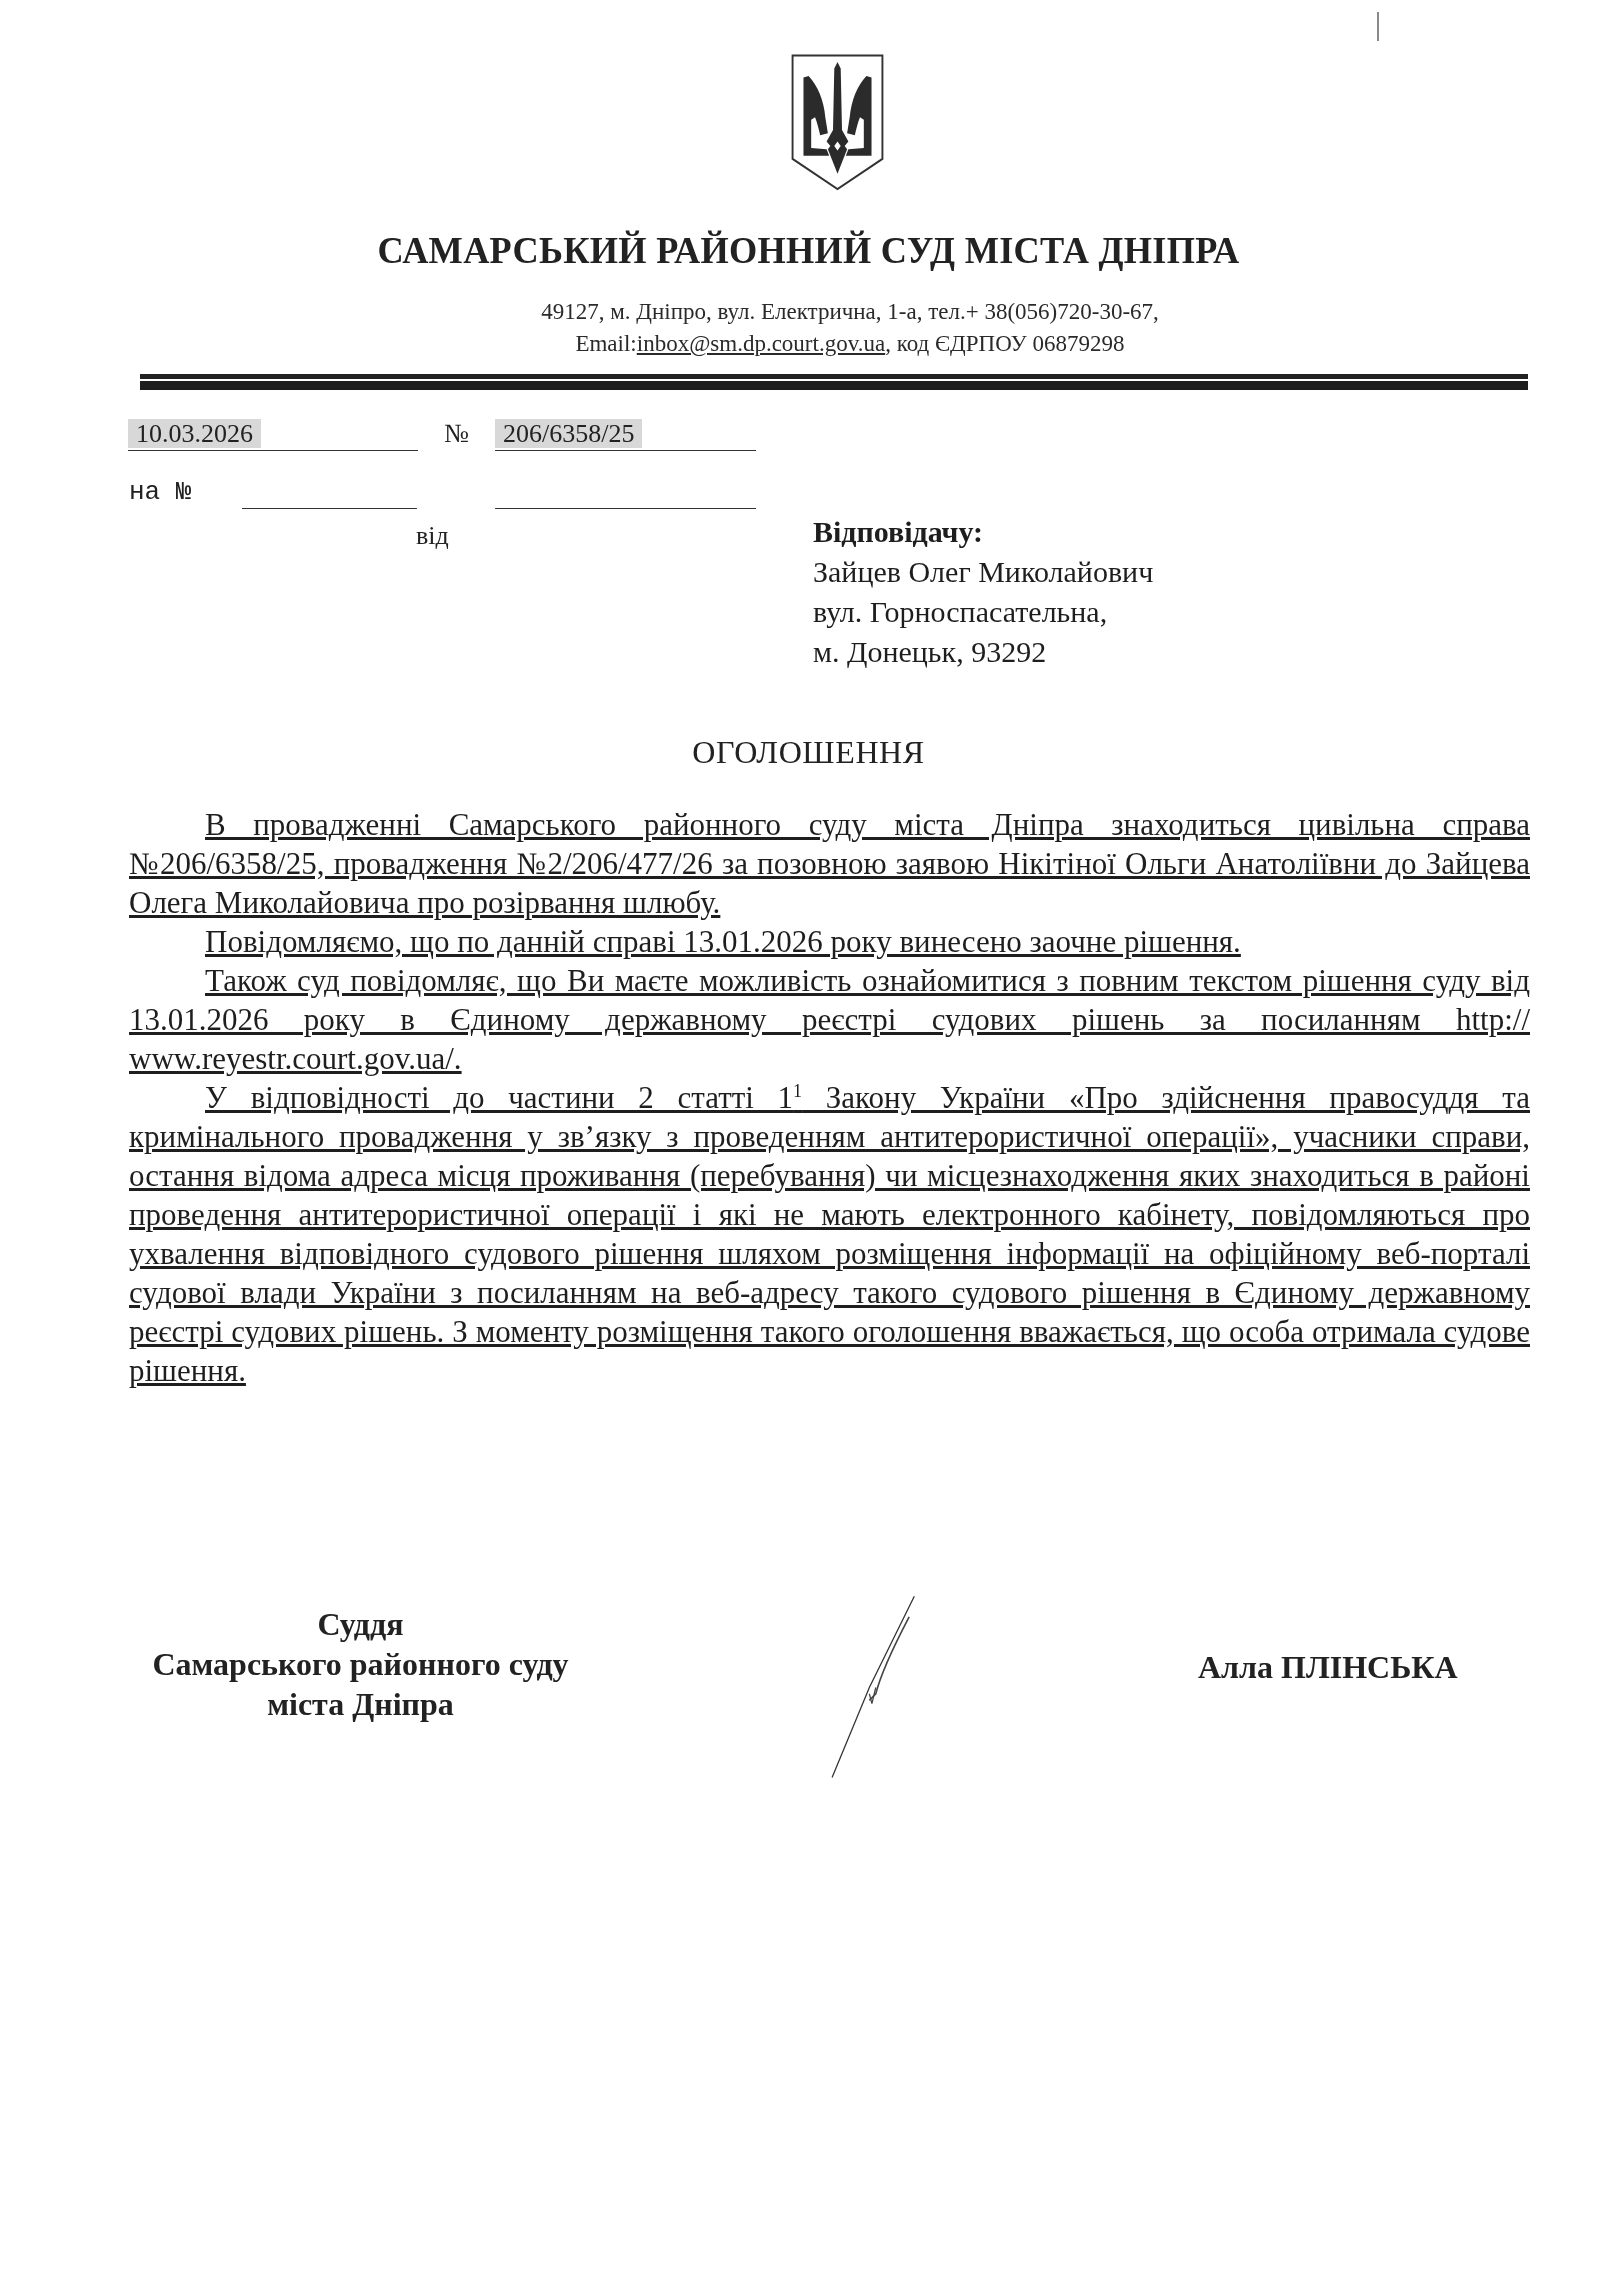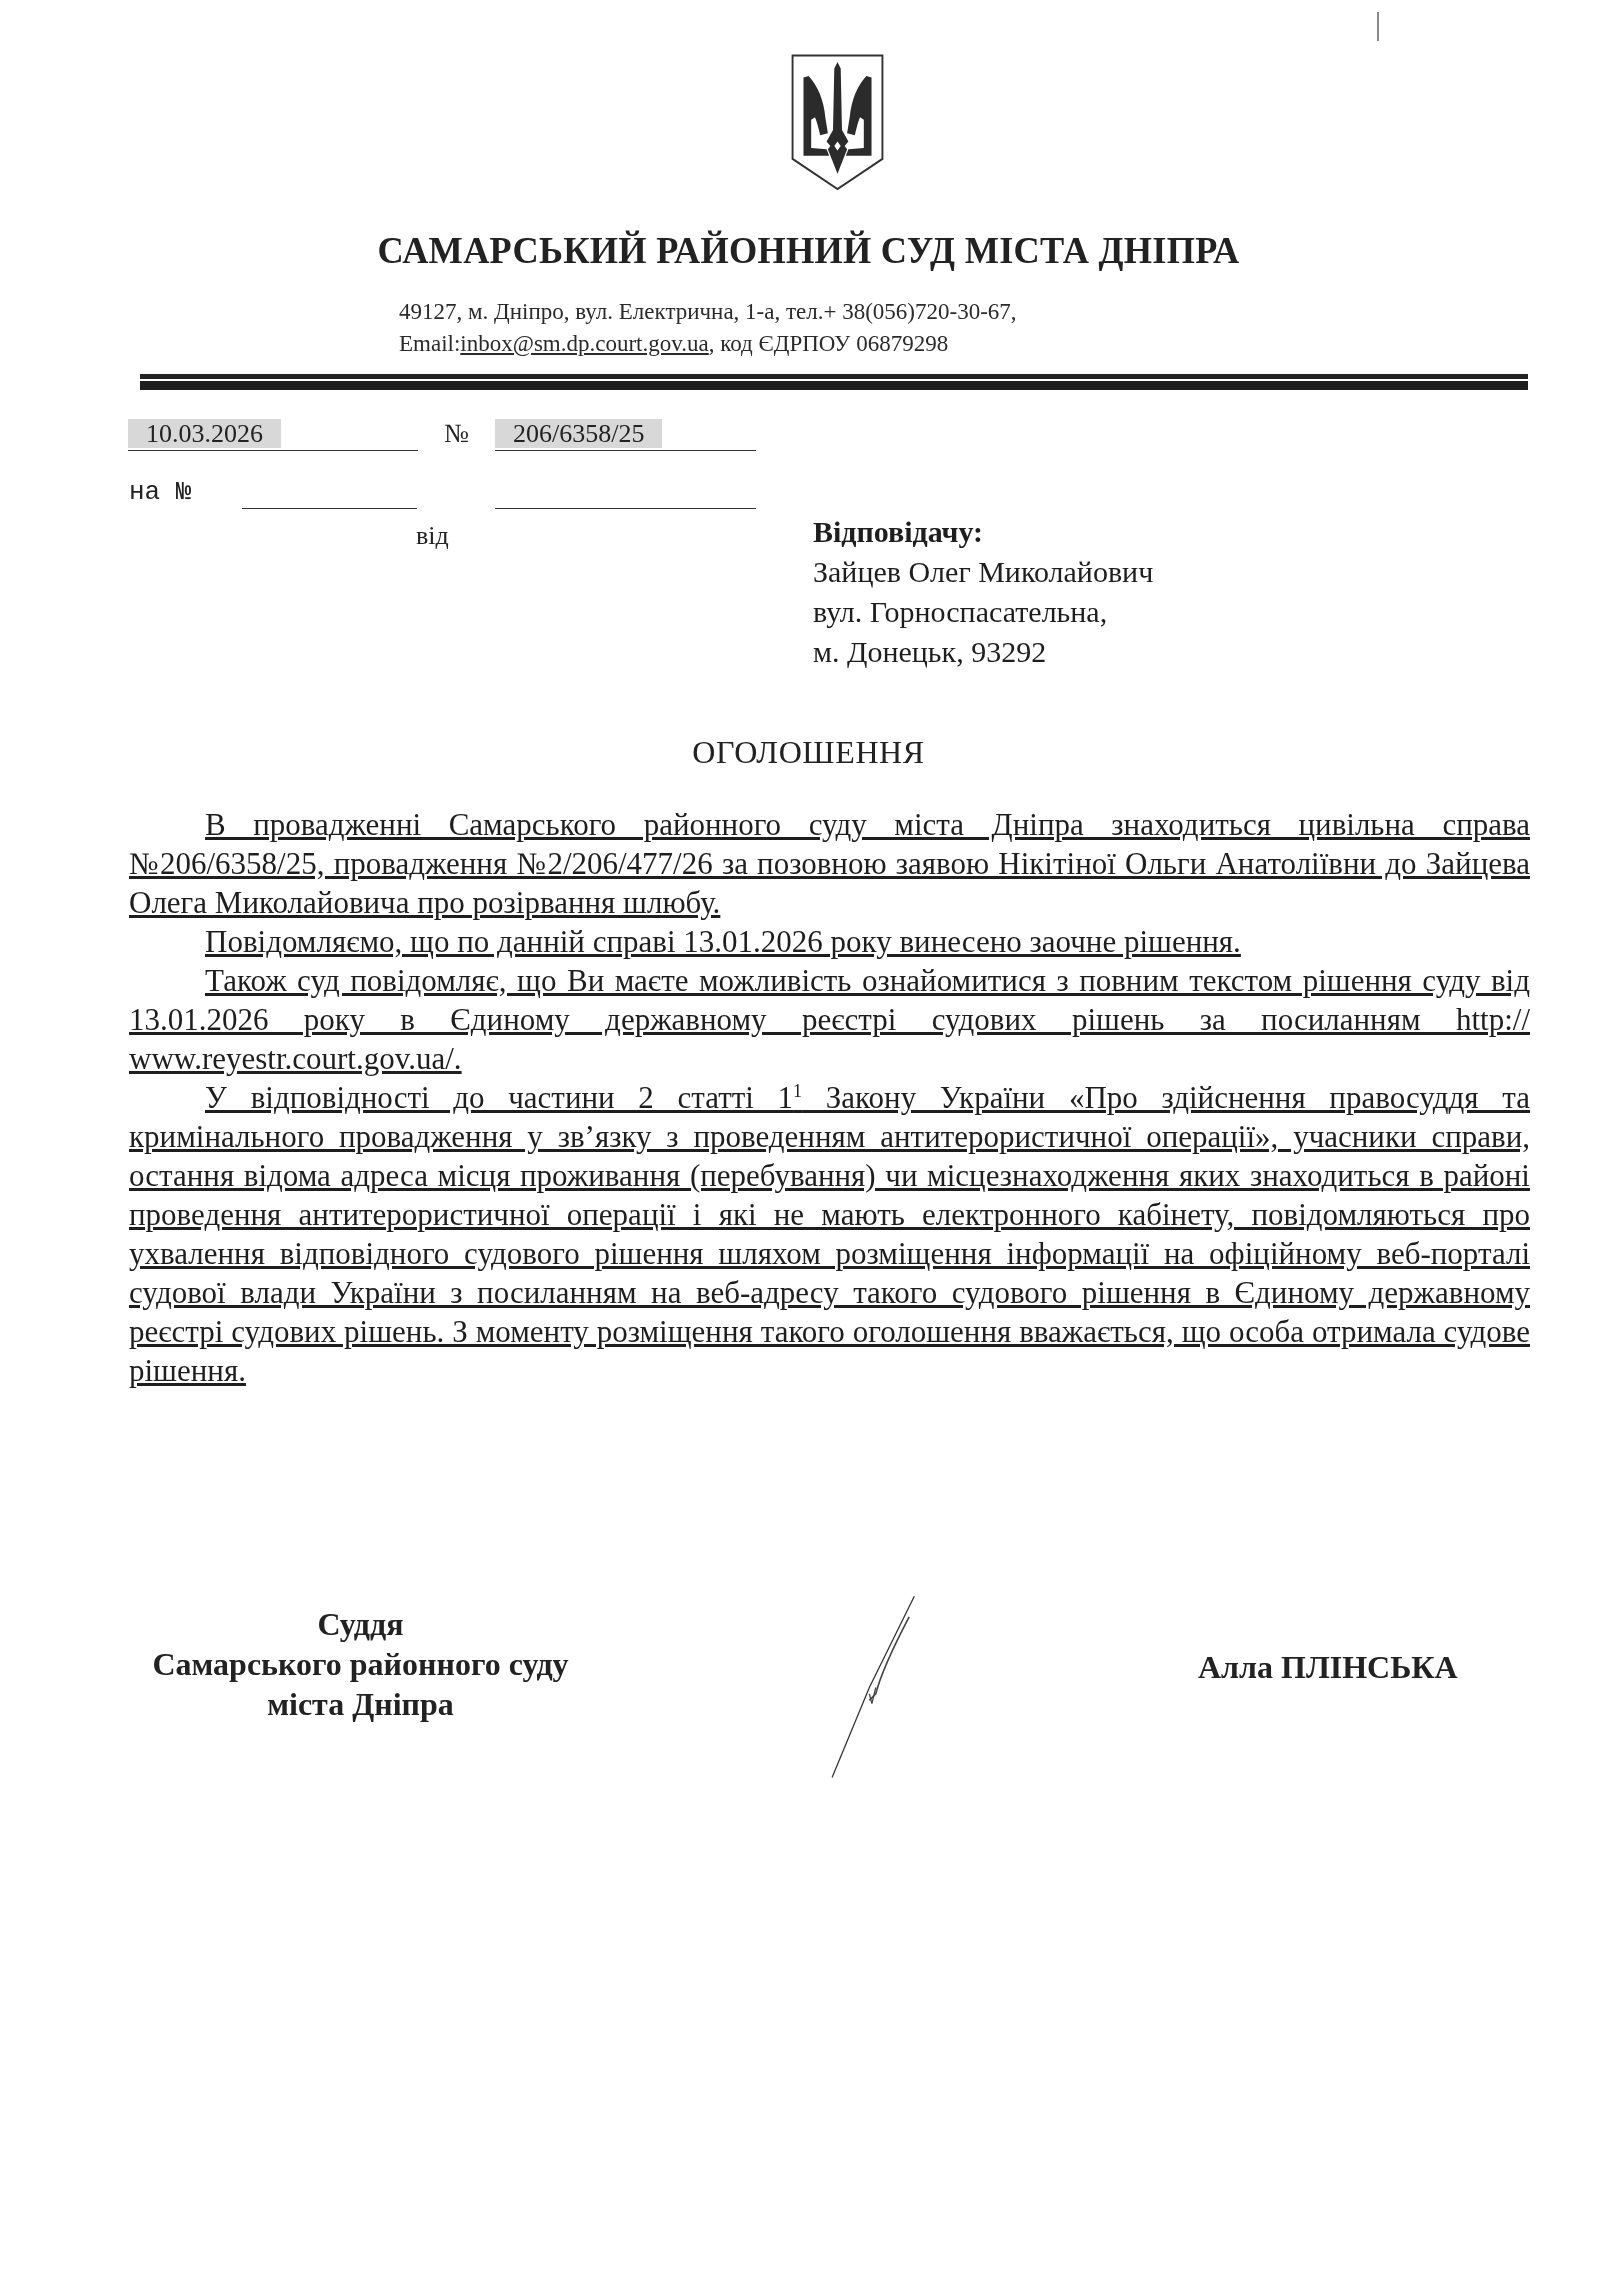--- a/index.html
+++ b/index.html
@@ -9,30 +9,30 @@
     }
     .abs { position: absolute; }
     .scan-mark { left: 1377px; top: 11.6px; width: 1.9px; height: 29px; background: #8a8a8a; }
     .emblem { left: 789px; top: 53px; width: 97px; height: 138px; }
     .court-title {
       left: 0; width: 1617px; top: 229px; text-align: center;
       font-size: 37px; font-weight: bold; letter-spacing: 0.3px; color: #222;
       transform: scaleX(0.98);
     }
     .address {
-      left: 399px; width: 902px; top: 296px; text-align: left;
+      left: 399px; width: 902px; top: 296px; text-align: center;
       font-size: 23px; line-height: 32px; color: #2a2a2a;
     }
     .address .line2 { display: block; }
     .address u { text-decoration: underline; }
     .rule1 { left: 140px; width: 1388px; top: 374px; height: 4.5px; background: #222; }
     .rule2 { left: 140px; width: 1388px; top: 381px; height: 9px; background: #1e1e1e; }
 
     .reg-field { font-size: 26px; color: #222; }
-    .shade { background: #d8d8d8; padding: 0 18px; }
+    .shade { background: #d8d8d8; padding: 0 8px; }
     .uline { border-bottom: 1.9px solid #333; height: 31px; }
     .date-field { left: 128px; top: 419px; width: 290px; }
     .num-sign { left: 444px; top: 419px; }
     .num-field { left: 495px; top: 419px; width: 261px; }
     .na-label { left: 129px; top: 477px; font-family: Liberation Mono, monospace; }
     .na-field { left: 242px; top: 477px; width: 175px; }
     .vid-label { left: 416px; top: 477px; margin-top: 44px; }
     .vid-field { left: 495px; top: 477px; width: 261px; }
 
     .recipient { left: 813px; top: 512px; font-size: 30px; line-height: 40px; color: #1e1e1e; }

